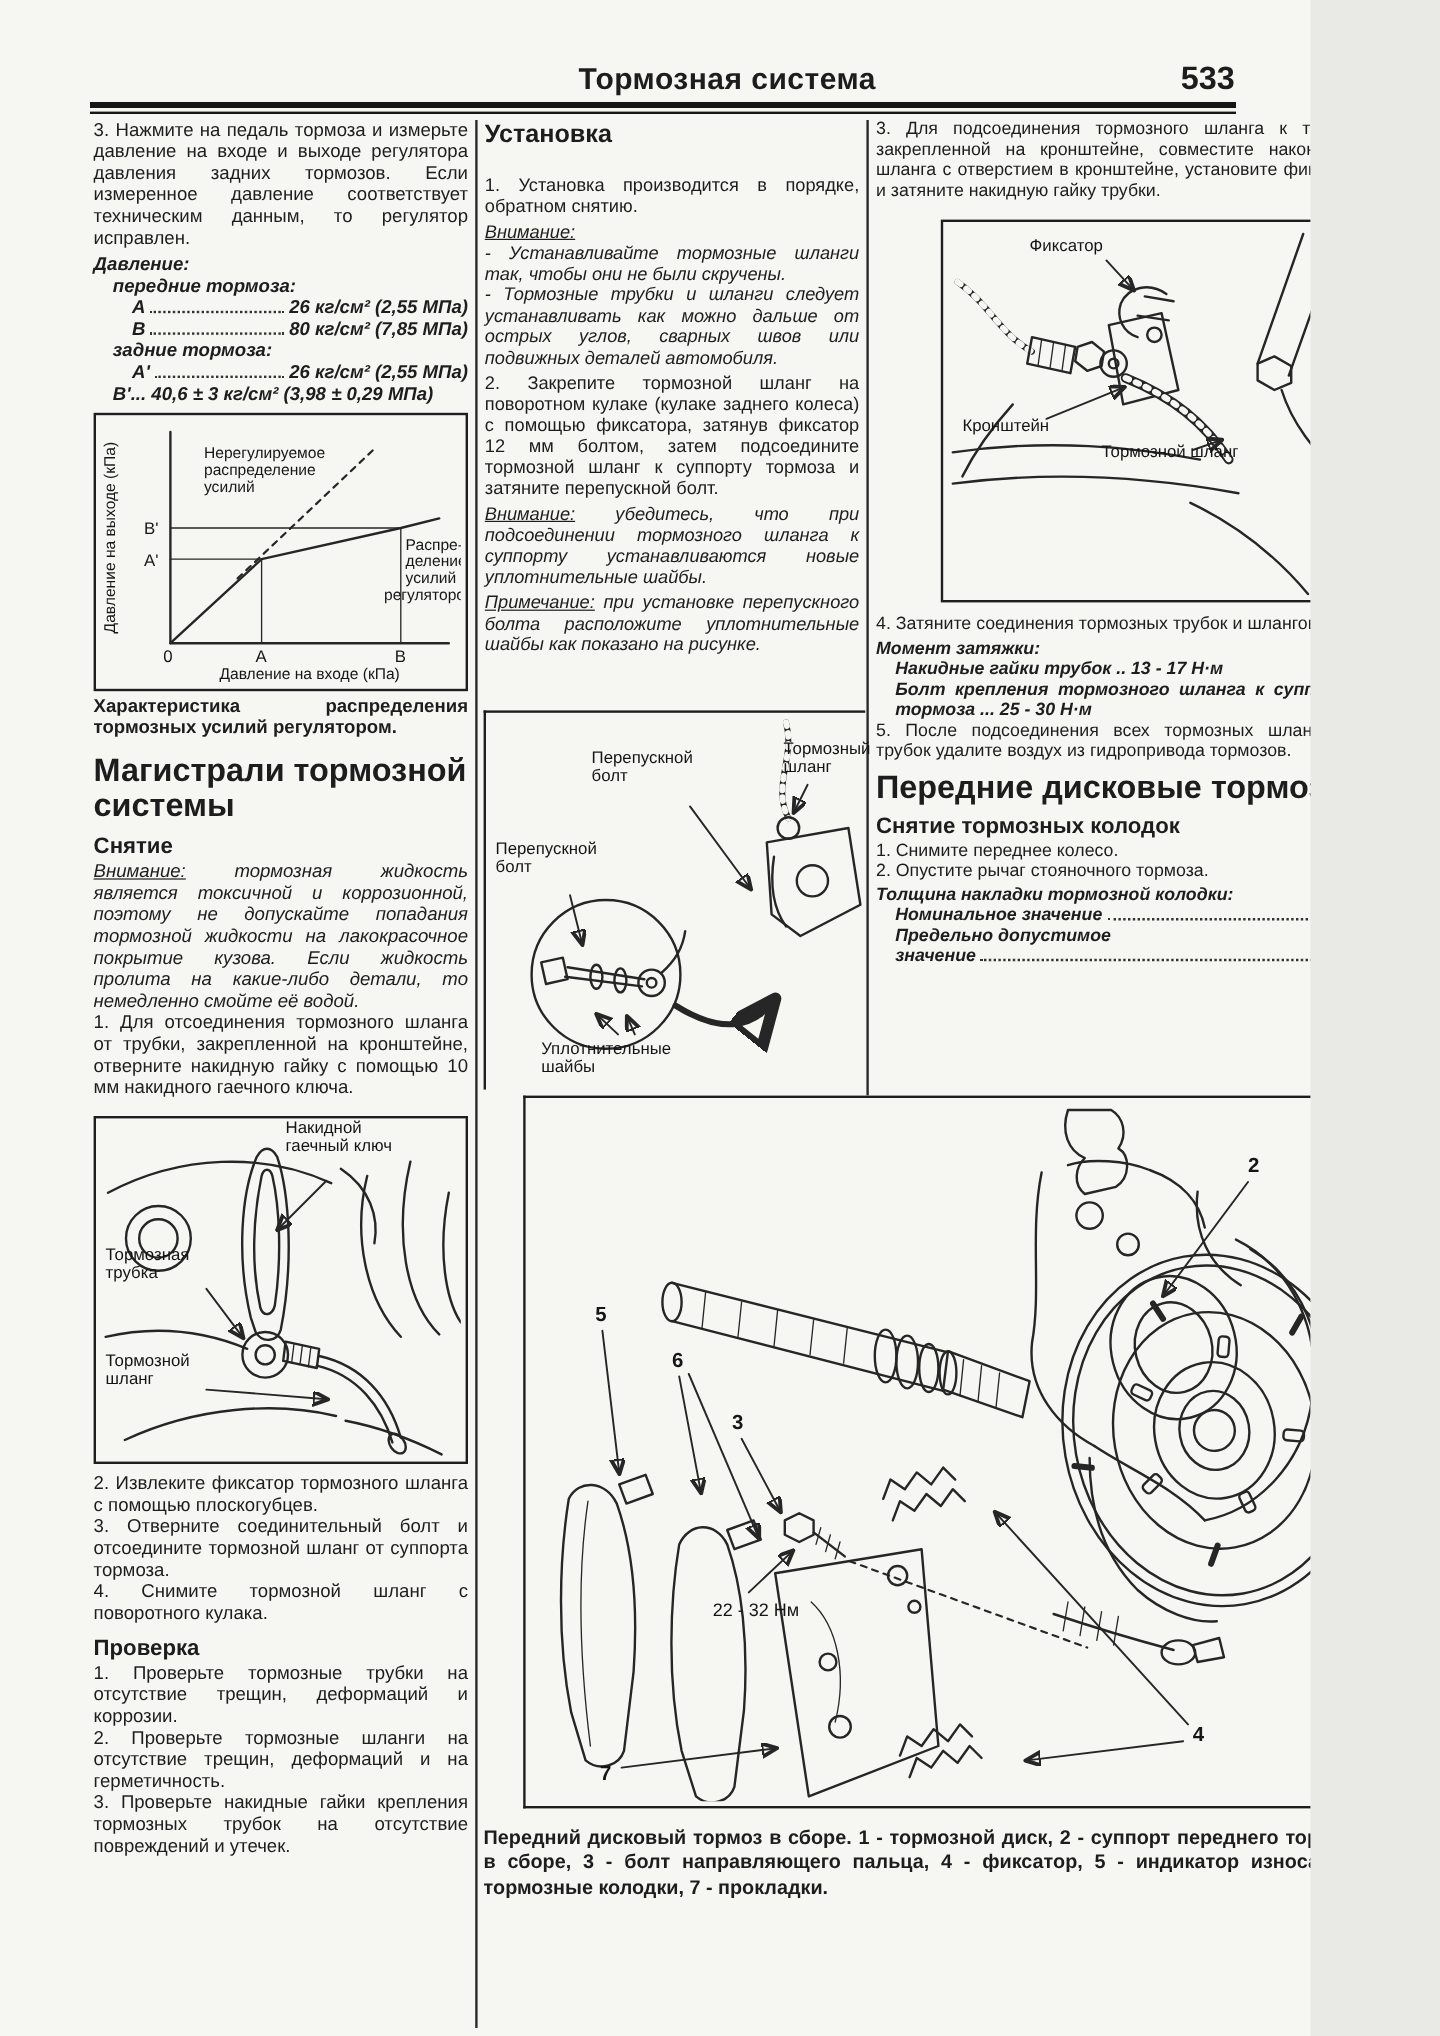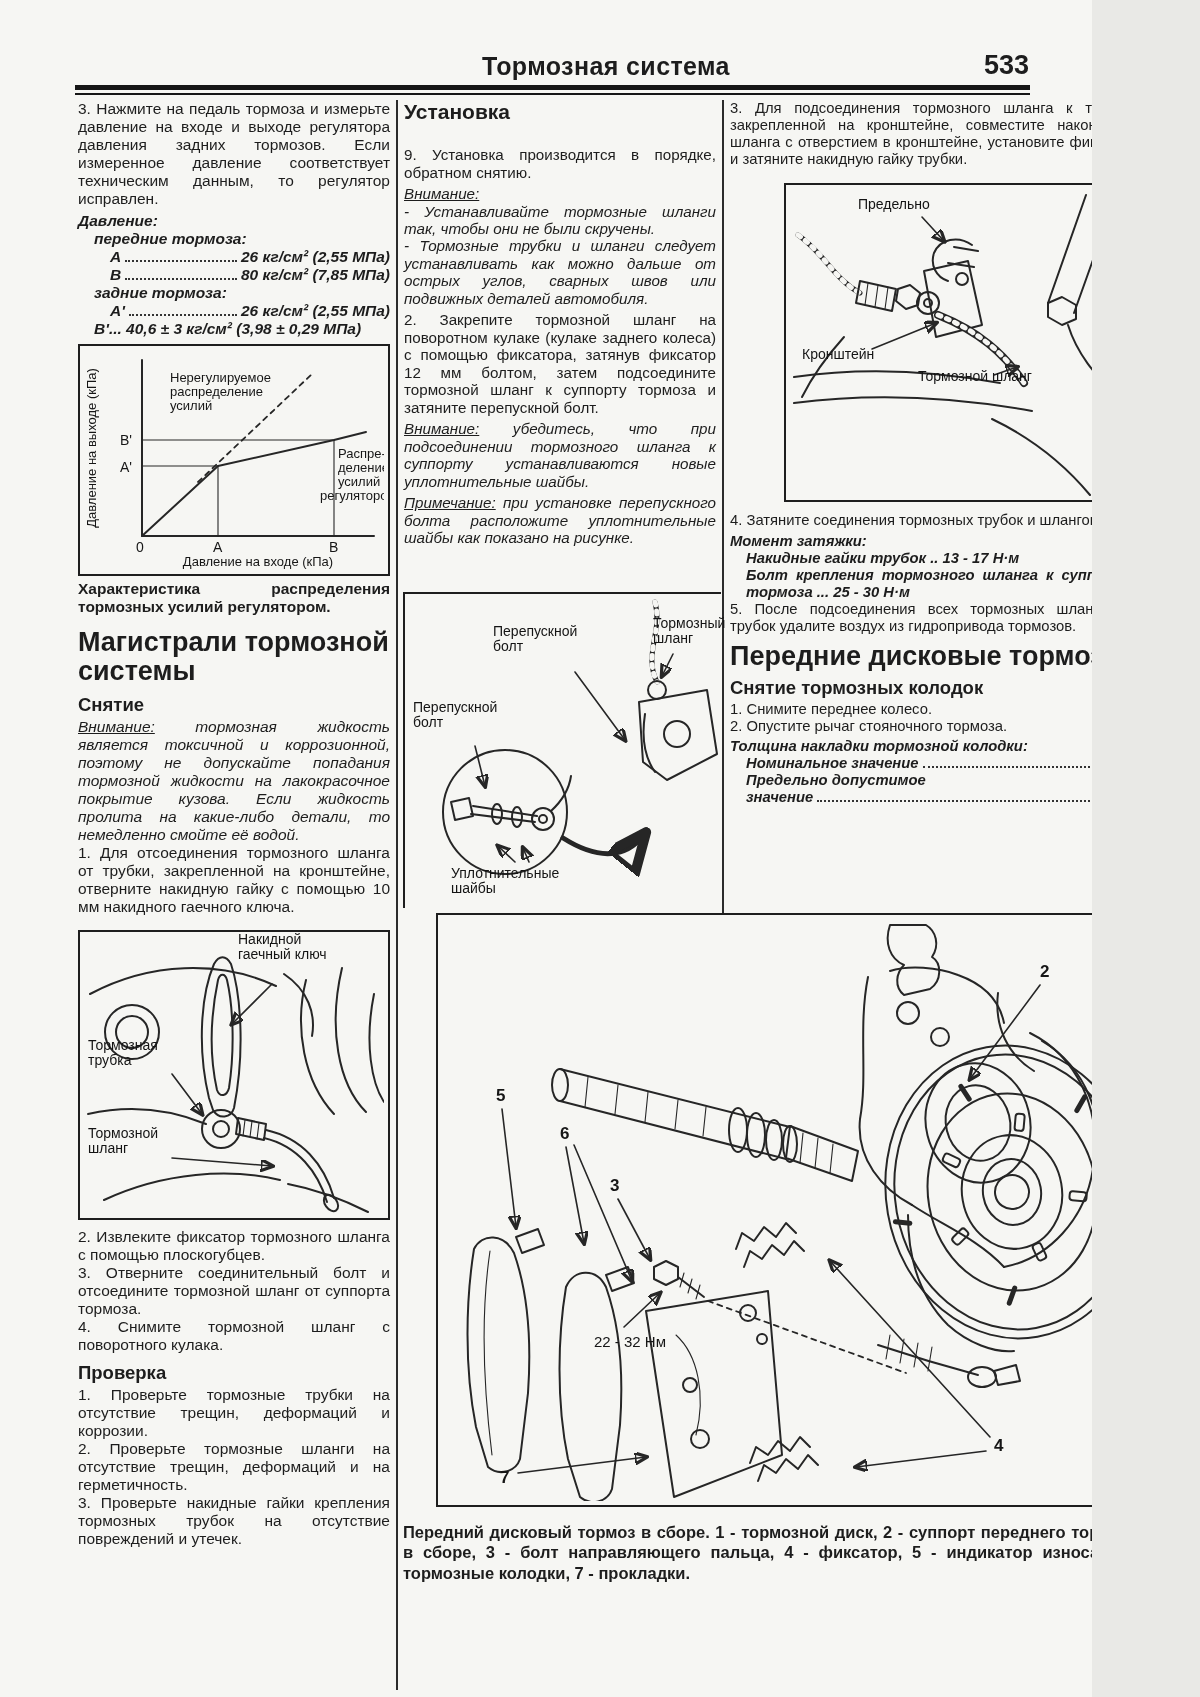--- a/index.html
+++ b/index.html
@@ -164,21 +164,21 @@
     <p>3. Отверните соединительный болт и отсоедините тормозной шланг от суппорта тормоза.</p>
     <p>4. Снимите тормозной шланг с поворотного кулака.</p>
     <div class="subhead">Проверка</div>
     <p>1. Проверьте тормозные трубки на отсутствие трещин, деформаций и коррозии.</p>
     <p>2. Проверьте тормозные шланги на отсутствие трещин, деформаций и на герметичность.</p>
     <p>3. Проверьте накидные гайки крепления тормозных трубок на отсутствие повреждений и утечек.</p>
   </section>
 
   <section class="col col2">
     <div class="midhead">Установка</div>
-    <p>9. Установка производится в порядке, обратном снятию.</p>
+    <p>1. Установка производится в порядке, обратном снятию.</p>
     <p class="it sp"><span class="u">Внимание:</span></p>
     <p class="it">- Устанавливайте тормозные шланги так, чтобы они не были скручены.</p>
     <p class="it">- Тормозные трубки и шланги следует устанавливать как можно дальше от острых углов, сварных швов или подвижных деталей автомобиля.</p>
     <p class="sp">2. Закрепите тормозной шланг на поворотном кулаке (кулаке заднего колеса) с помощью фиксатора, затянув фиксатор 12 мм болтом, затем подсоедините тормозной шланг к суппорту тормоза и затяните перепускной болт.</p>
     <p class="it sp"><span class="u">Внимание:</span><span> убедитесь, что при подсоединении тормозного шланга к суппорту устанавливаются новые уплотнительные шайбы.</span></p>
     <p class="it sp"><span class="u">Примечание:</span><span> при установке перепускного болта расположите уплотнительные шайбы как показано на рисунке.</span></p>
   </section>
 
   <div class="figB">
     <svg class="lineart" width="314" height="312" viewBox="0 0 314 312">
@@ -242,21 +242,21 @@
         <path d="M282,140 C292,172 312,192 334,216"></path>
         <path d="M338,92 C322,140 332,190 343,226"></path>
         <path d="M8,192 C90,180 160,188 214,198"></path>
         <path d="M8,218 C100,206 180,214 246,226"></path>
         <path d="M206,234 C252,256 284,286 304,310"></path>
         <path d="M58,152 C40,172 26,192 16,212"></path>
         <path class="ldr" d="M136,32 L158,56" marker-end="url(#ahC)"></path>
         <path class="ldr" d="M86,164 L150,138" marker-end="url(#ahC)"></path>
         <path class="ldr" d="M208,190 L231,182" marker-end="url(#ahC)"></path>
       </svg>
-      <div class="flabel" style="left:72px;top:12px;width:90px">Предельно</div>
+      <div class="flabel" style="left:72px;top:12px;width:90px">Фиксатор</div>
       <div class="flabel" style="left:16px;top:162px;width:100px">Кронштейн</div>
       <div class="flabel" style="left:132px;top:184px;width:170px">Тормозной шланг</div>
     </div>
 
     <p>4. Затяните соединения тормозных трубок и шлангов.</p>
     <p class="spec sp">Момент затяжки:</p>
     <p class="spec ind1">Накидные гайки трубок .. 13 - 17 Н·м</p>
     <p class="spec ind1">Болт крепления тормозного шланга к суппорту тормоза ... 25 - 30 Н·м</p>
     <p>5. После подсоединения всех тормозных шлангов и трубок удалите воздух из гидропривода тормозов.</p>
     <div class="bighead" style="margin-top:8px">Передние дисковые тормоза</div>

